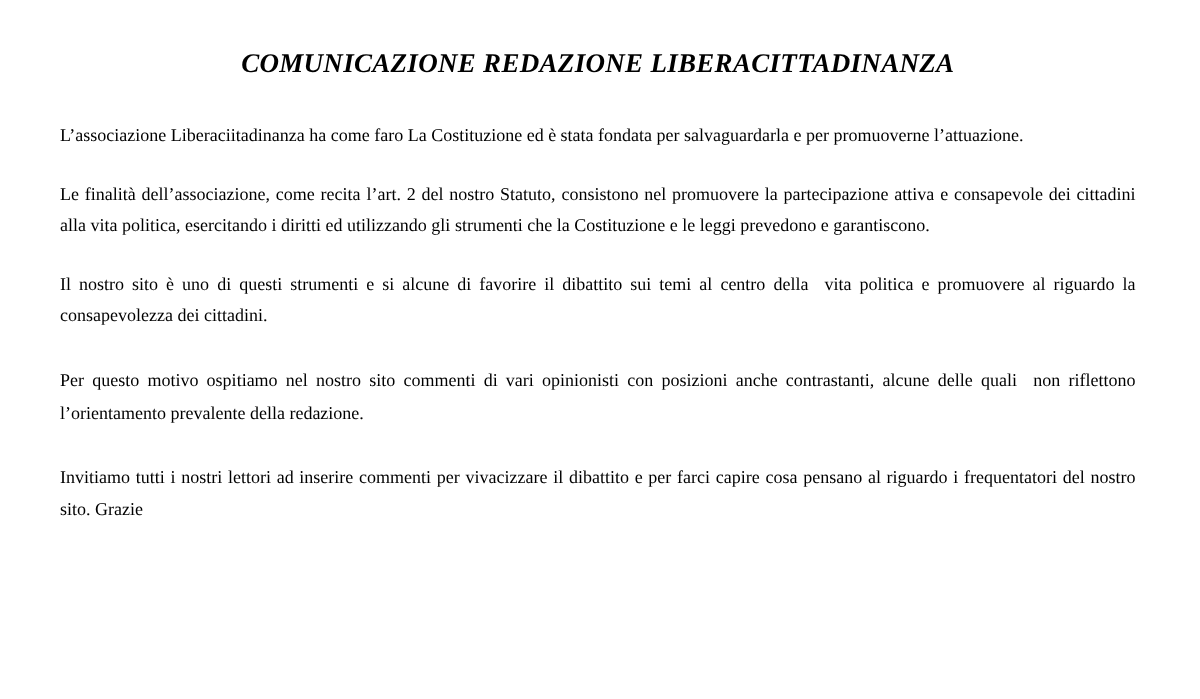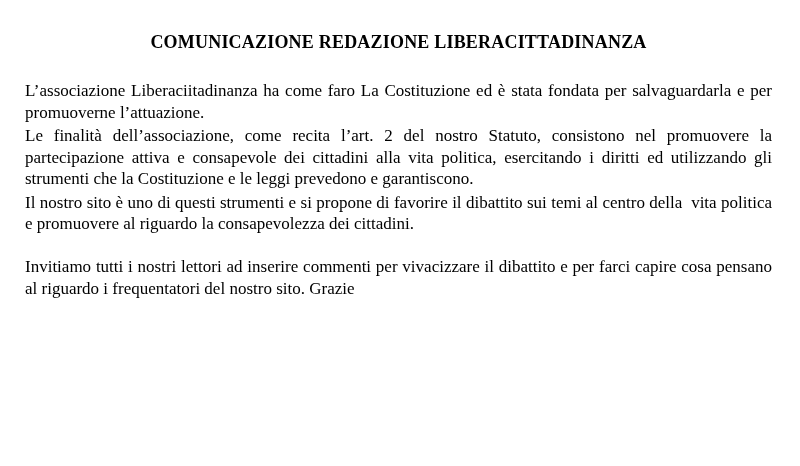--- a/index.html
+++ b/index.html
@@ -22,43 +22,45 @@
     background: #ffffff;
   }
   .title {
     margin: 0 0 26px 0;
     font-size: 18px;
     line-height: 23px;
     font-weight: bold;
     text-align: center;
     letter-spacing: 0.2px;
     color: #000000;
+    font-style: italic;
   }
   .block { margin: 0; }
   .block + .block { margin-top: 21.5px; }
   .para {
-    margin: 2px;
-    font-size: 17px;
+    margin: 17px;
+    font-size: 12px;
     line-height: 21.5px;
     text-align: justify;
     white-space: pre-wrap;
     color: #000000;
   }
 </style>
 </head>
 <body>
 
 <div class="page">
   <h1 class="title">COMUNICAZIONE REDAZIONE LIBERACITTADINANZA</h1>
 
   <div class="block">
     <p class="para">L’associazione Liberaciitadinanza ha come faro La Costituzione ed è stata fondata per salvaguardarla e per promuoverne l’attuazione.</p>
     <p class="para">Le finalità dell’associazione, come recita l’art. 2 del nostro Statuto, consistono nel promuovere la partecipazione attiva e consapevole dei cittadini alla vita politica, esercitando i diritti ed utilizzando gli strumenti che la Costituzione e le leggi prevedono e garantiscono.</p>
-    <p class="para">Il nostro sito è uno di questi strumenti e si propone di favorire il dibattito sui temi al centro della  vita politica e promuovere al riguardo la consapevolezza dei cittadini.</p>
+    <p class="para">Il nostro sito è uno di questi strumenti e si alcune di favorire il dibattito sui temi al centro della  vita politica e promuovere al riguardo la consapevolezza dei cittadini.</p>
   </div>
 
   <div class="block">
+    <p class="para">Per questo motivo ospitiamo nel nostro sito commenti di vari opinionisti con posizioni anche contrastanti, alcune delle quali  non riflettono l’orientamento prevalente della redazione.</p>
   </div>
 
   <div class="block">
     <p class="para">Invitiamo tutti i nostri lettori ad inserire commenti per vivacizzare il dibattito e per farci capire cosa pensano al riguardo i frequentatori del nostro sito. Grazie</p>
   </div>
 </div>
 
 </body></html>

